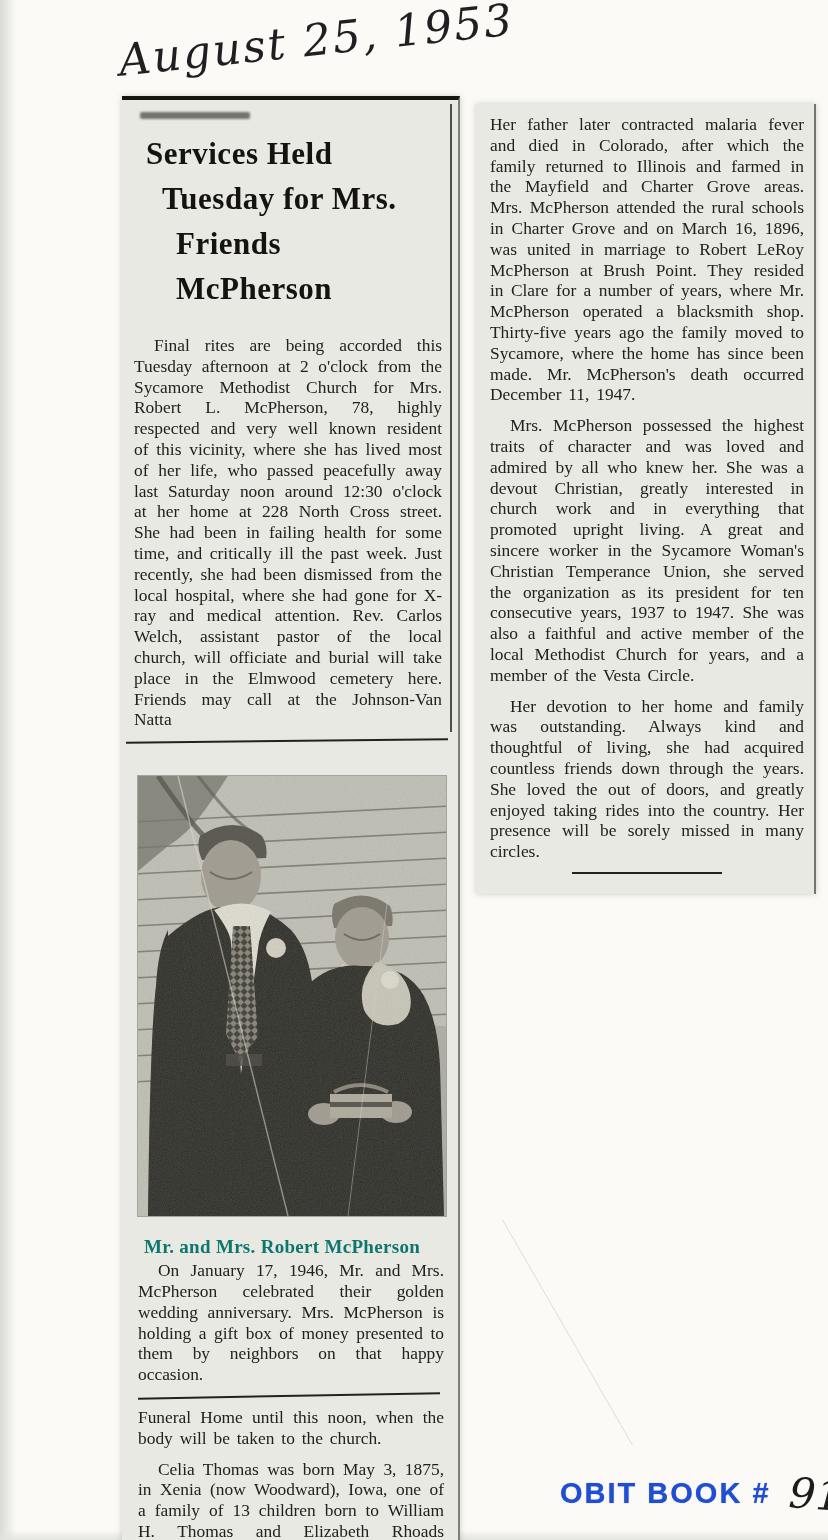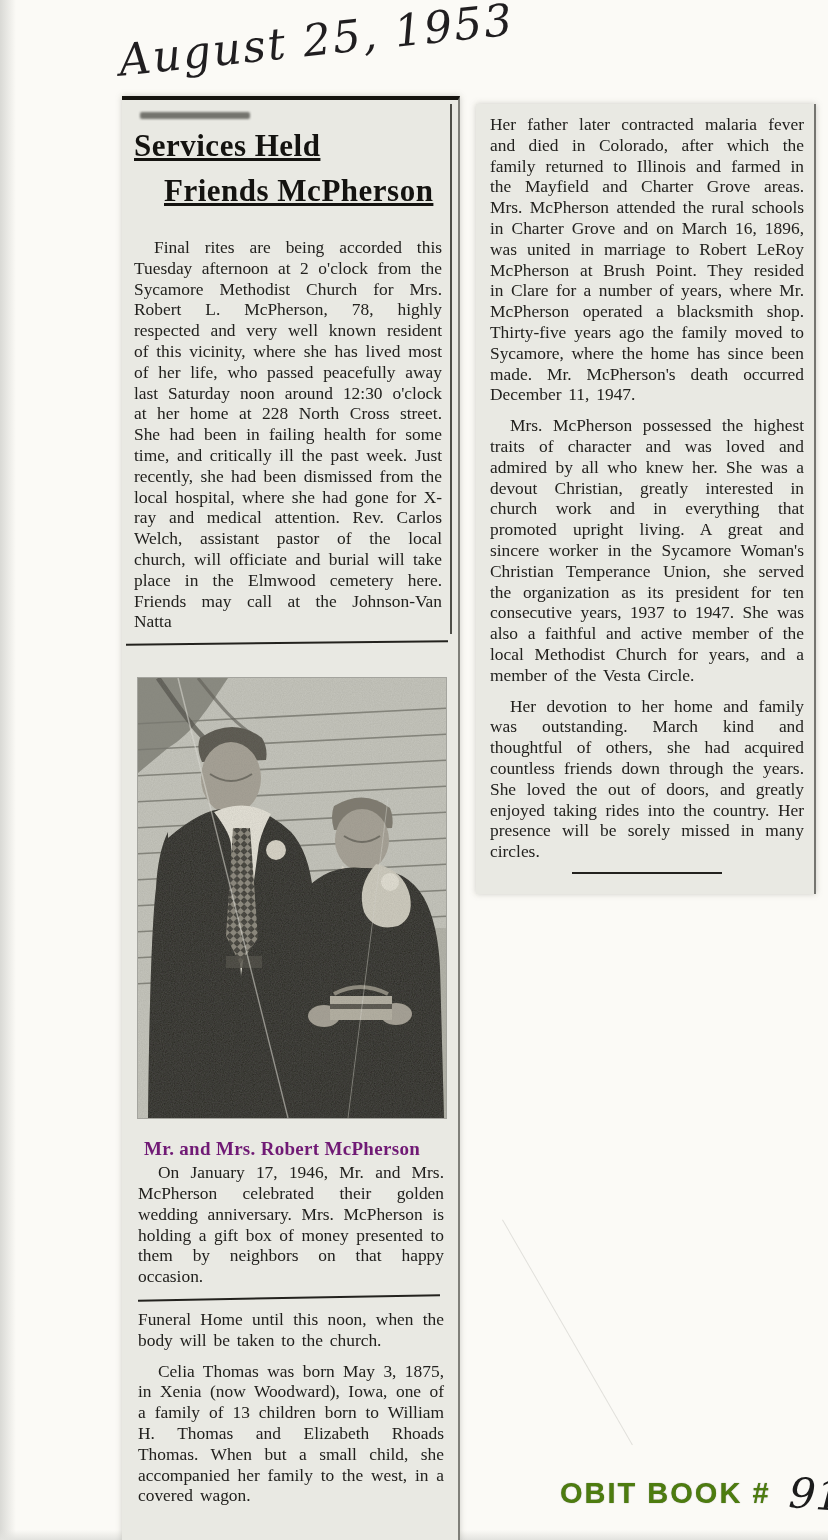--- a/index.html
+++ b/index.html
@@ -61,58 +61,59 @@
 
   .rule-h{height:2px;background:#23221e;margin:8px 10px 0 4px;}
   .rule-h.slanted{transform:rotate(-.6deg);}
 
   .photo-wrap{margin:34px 6px 0 16px;width:308px;height:440px;
     box-shadow:0 0 0 1px rgba(60,60,55,.4);}
   .photo-wrap svg{display:block;}
 
   .caption-block{padding:20px 14px 0 16px;}
   .caption-title{font-weight:bold;font-size:19px;letter-spacing:.3px;
-    color:#701a75;margin:0 0 2px 6px;}
+    color:#0f766e;margin:0 0 2px 6px;}
   .caption-rule{height:2px;background:#23221e;margin:10px 4px 6px 0;transform:rotate(-1deg);}
 
   .cont-block{padding:4px 14px 0 16px;}
   .cont-block .news-par{margin-bottom:10px;}
 
   .clipping-right .inner{padding:10px 10px 0 14px;}
   .clipping-right .news-par{margin-bottom:10px;}
   .end-rule{width:150px;height:2px;background:#23221e;margin:2px auto 6px auto;}
 
   .crease{position:absolute;background:rgba(40,40,35,.12);pointer-events:none;}
   .crease-2{left:380px;top:1120px;width:1px;height:260px;transform:rotate(-30deg);transform-origin:top left;}
 
   .obit-stamp{position:absolute;left:560px;top:1470px;white-space:nowrap;}
   .stamp-label{
     font-family:"Liberation Sans","DejaVu Sans",sans-serif;
-    font-weight:bold;font-size:29px;color:#4d7c0f;
+    font-weight:bold;font-size:29px;color:#1d4ed8;
     letter-spacing:2px;text-shadow:0 0 1px rgba(94,94,92,.8);
   }
   .stamp-number{
     font-family:"DejaVu Serif",serif;font-style:italic;
     font-size:42px;color:#1c1c1c;margin-left:14px;
     display:inline-block;transform:rotate(4deg);vertical-align:-6px;
   }
 </style>
 </head>
 <body>
 
 <div class="scan-edge-left"></div>
 <div class="scan-edge-bottom"></div>
 
 <div class="handwritten-date">August 25, 1953</div>
 
 <div class="clipping clipping-left">
   <div class="upper-section">
     <div class="smudge"></div>
-    <h1 class="headline" style="margin:0;text-decoration:underline;">
+    <h1 class="headline" style="margin:12px;">
       <span class="hl hl-1">Services Held</span>
+      <span class="hl hl-2">Tuesday for Mrs.</span>
       <span class="hl hl-3">Friends McPherson</span>
     </h1>
     <p class="news-par indent">Final rites are being accorded this Tuesday afternoon at 2 o'clock from the Sycamore Methodist Church for Mrs. Robert L. McPherson, 78, highly respected and very well known resident of this vicinity, where she has lived most of her life, who passed peacefully away last Saturday noon around 12:30 o'clock at her home at 228 North Cross street. She had been in failing health for some time, and critically ill the past week. Just recently, she had been dismissed from the local hospital, where she had gone for X-ray and medical attention. Rev. Carlos Welch, assistant pastor of the local church, will officiate and burial will take place in the Elmwood cemetery here. Friends may call at the Johnson-Van Natta</p>
   </div>
   <div class="rule-h slanted"></div>
 
   <div class="photo-wrap">
     <svg width="308" height="440" viewBox="0 0 308 440" xmlns="http://www.w3.org/2000/svg">
       <defs>
         <filter id="grain">
@@ -189,21 +190,21 @@
     <p class="news-par indent">Celia Thomas was born May 3, 1875, in Xenia (now Woodward), Iowa, one of a family of 13 children born to William H. Thomas and Elizabeth Rhoads Thomas. When but a small child, she accompanied her family to the west, in a covered wagon.</p>
   </div>
 
   <div class="crease crease-2"></div>
 </div>
 
 <div class="clipping clipping-right">
   <div class="inner">
     <p class="news-par">Her father later contracted malaria fever and died in Colorado, after which the family returned to Illinois and farmed in the Mayfield and Charter Grove areas. Mrs. McPherson attended the rural schools in Charter Grove and on March 16, 1896, was united in marriage to Robert LeRoy McPherson at Brush Point. They resided in Clare for a number of years, where Mr. McPherson operated a blacksmith shop. Thirty-five years ago the family moved to Sycamore, where the home has since been made. Mr. McPherson's death occurred December 11, 1947.</p>
     <p class="news-par indent">Mrs. McPherson possessed the highest traits of character and was loved and admired by all who knew her. She was a devout Christian, greatly interested in church work and in everything that promoted upright living. A great and sincere worker in the Sycamore Woman's Christian Temperance Union, she served the organization as its president for ten consecutive years, 1937 to 1947. She was also a faithful and active member of the local Methodist Church for years, and a member of the Vesta Circle.</p>
-    <p class="news-par indent">Her devotion to her home and family was outstanding. March kind and thoughtful of others, she had acquired countless friends down through the years. She loved the out of doors, and greatly enjoyed taking rides into the country. Her presence will be sorely missed in many circles.</p>
+    <p class="news-par indent">Her devotion to her home and family was outstanding. Always kind and thoughtful of living, she had acquired countless friends down through the years. She loved the out of doors, and greatly enjoyed taking rides into the country. Her presence will be sorely missed in many circles.</p>
     <div class="end-rule"></div>
   </div>
 </div>
 
 <div class="obit-stamp">
   <span class="stamp-label">OBIT BOOK #</span>
   <span class="stamp-number">91</span>
 </div>
 
 </body></html>

